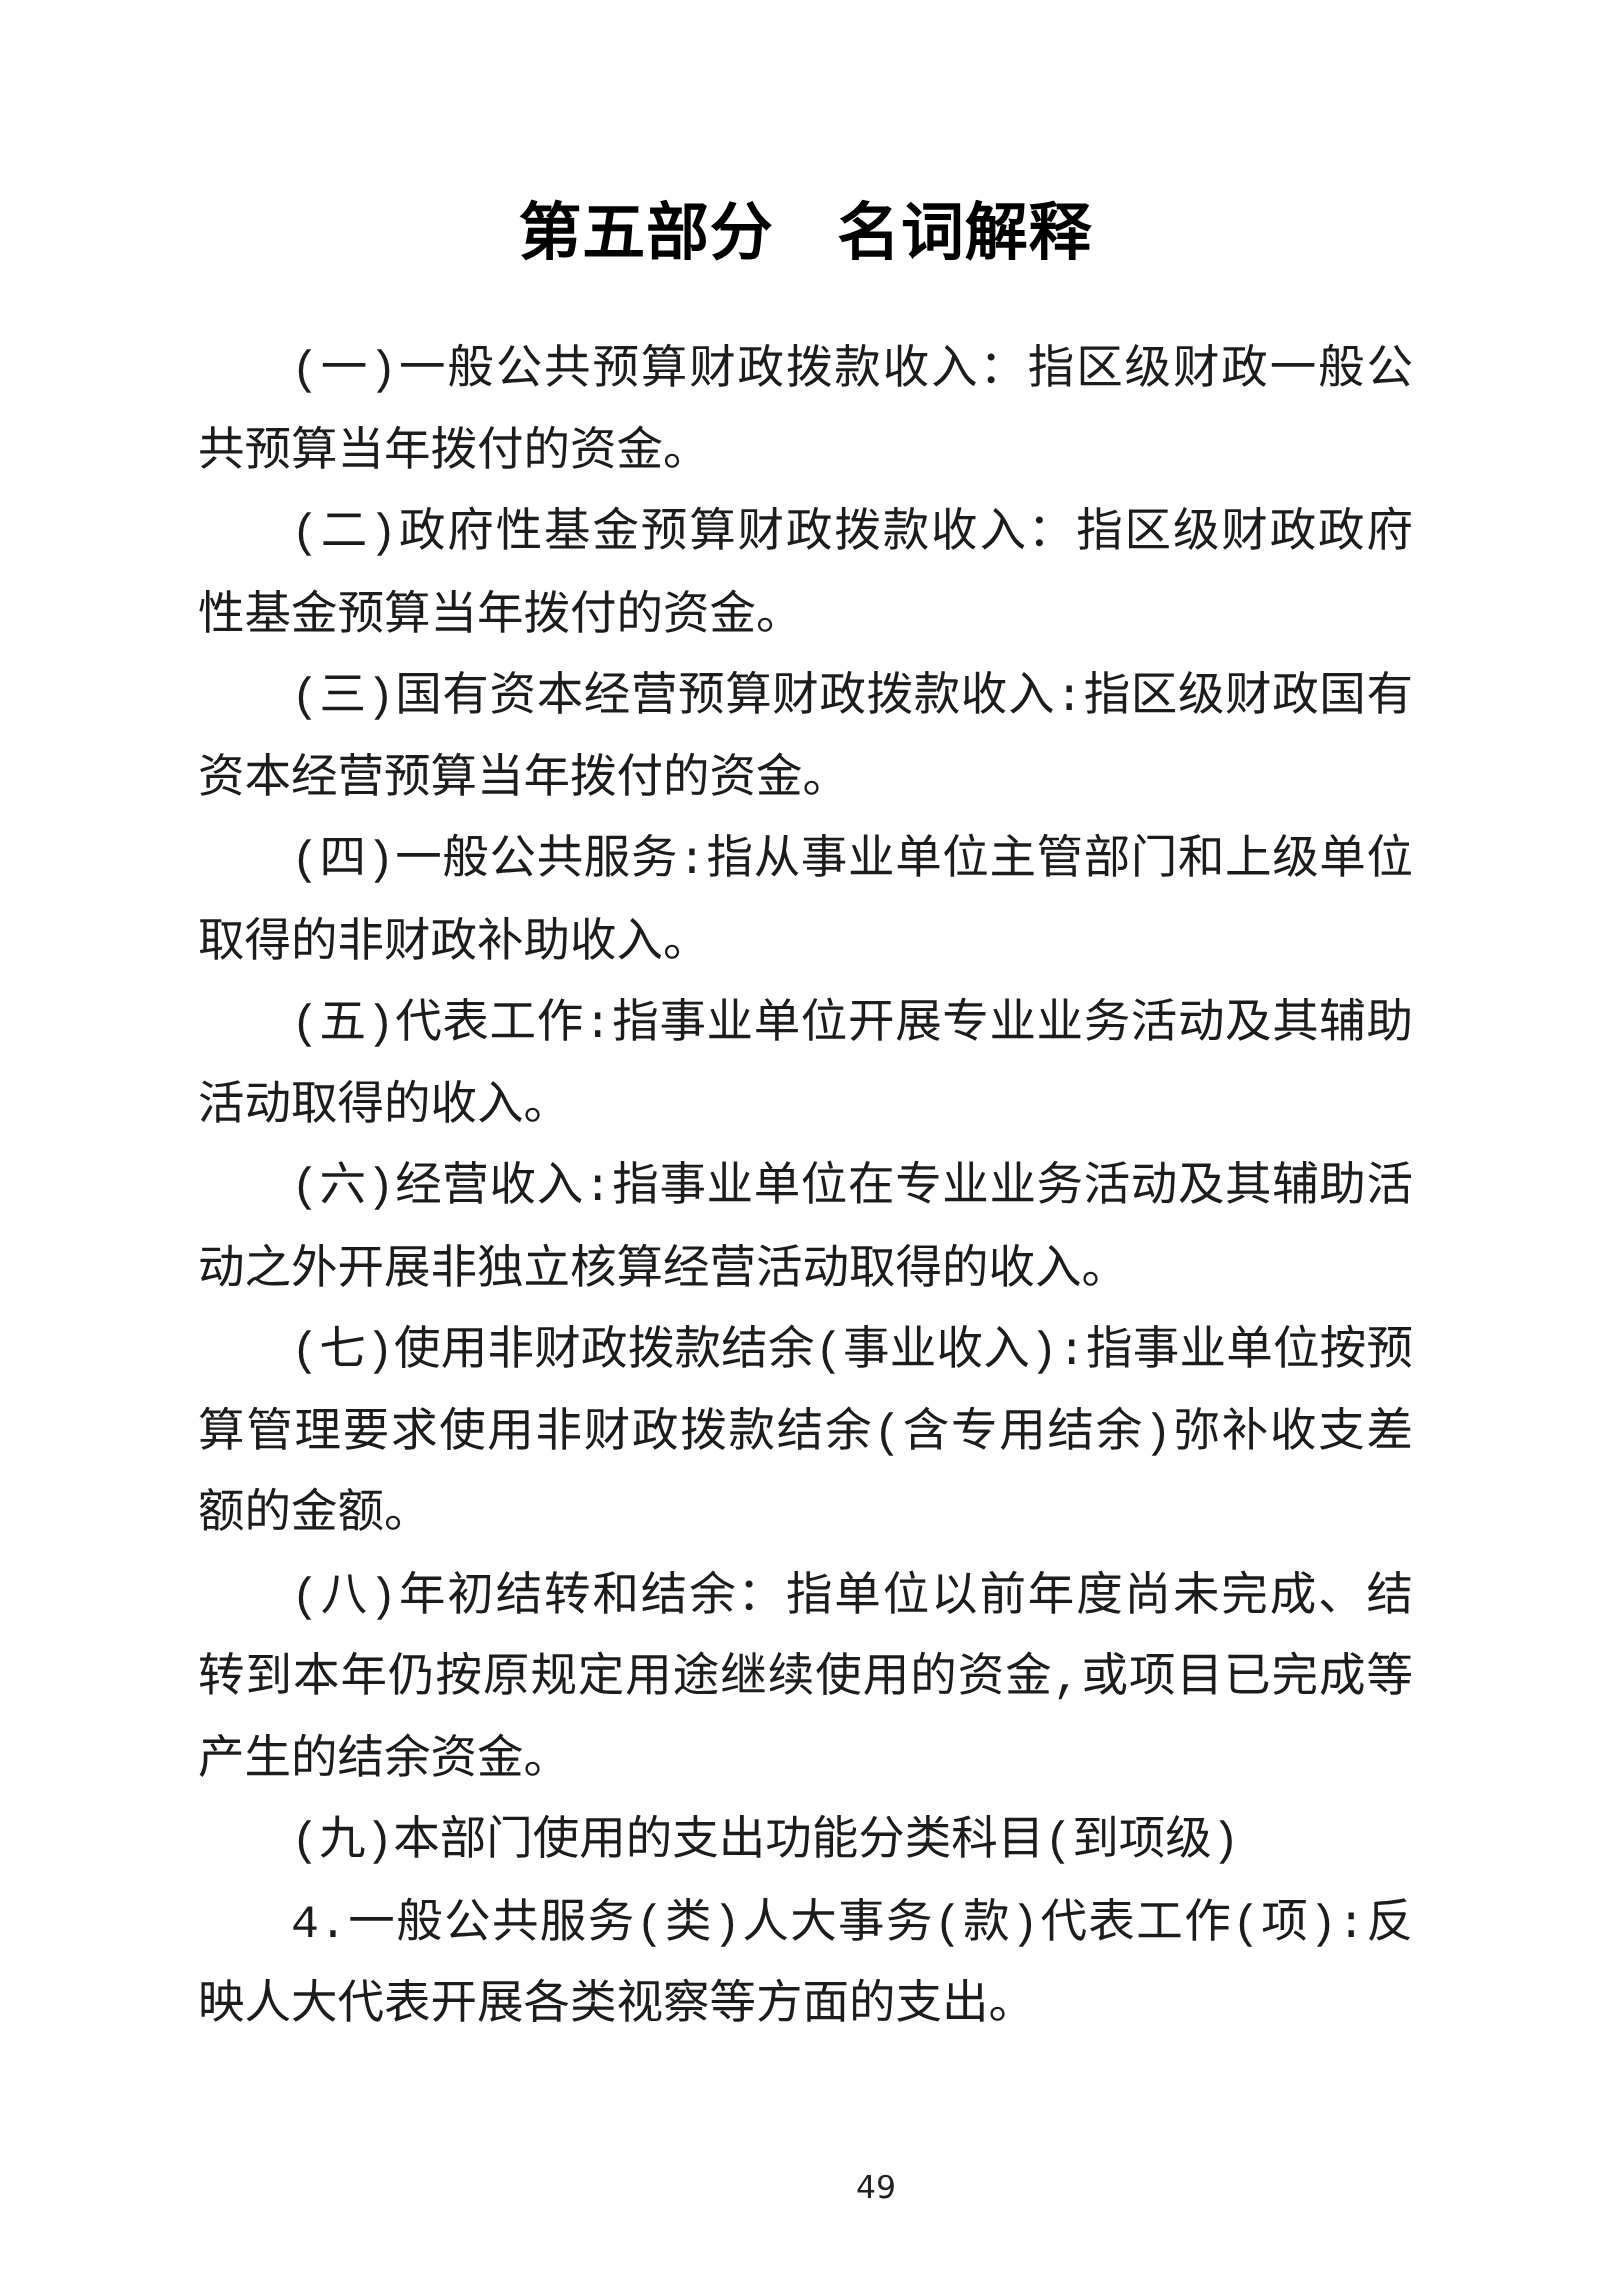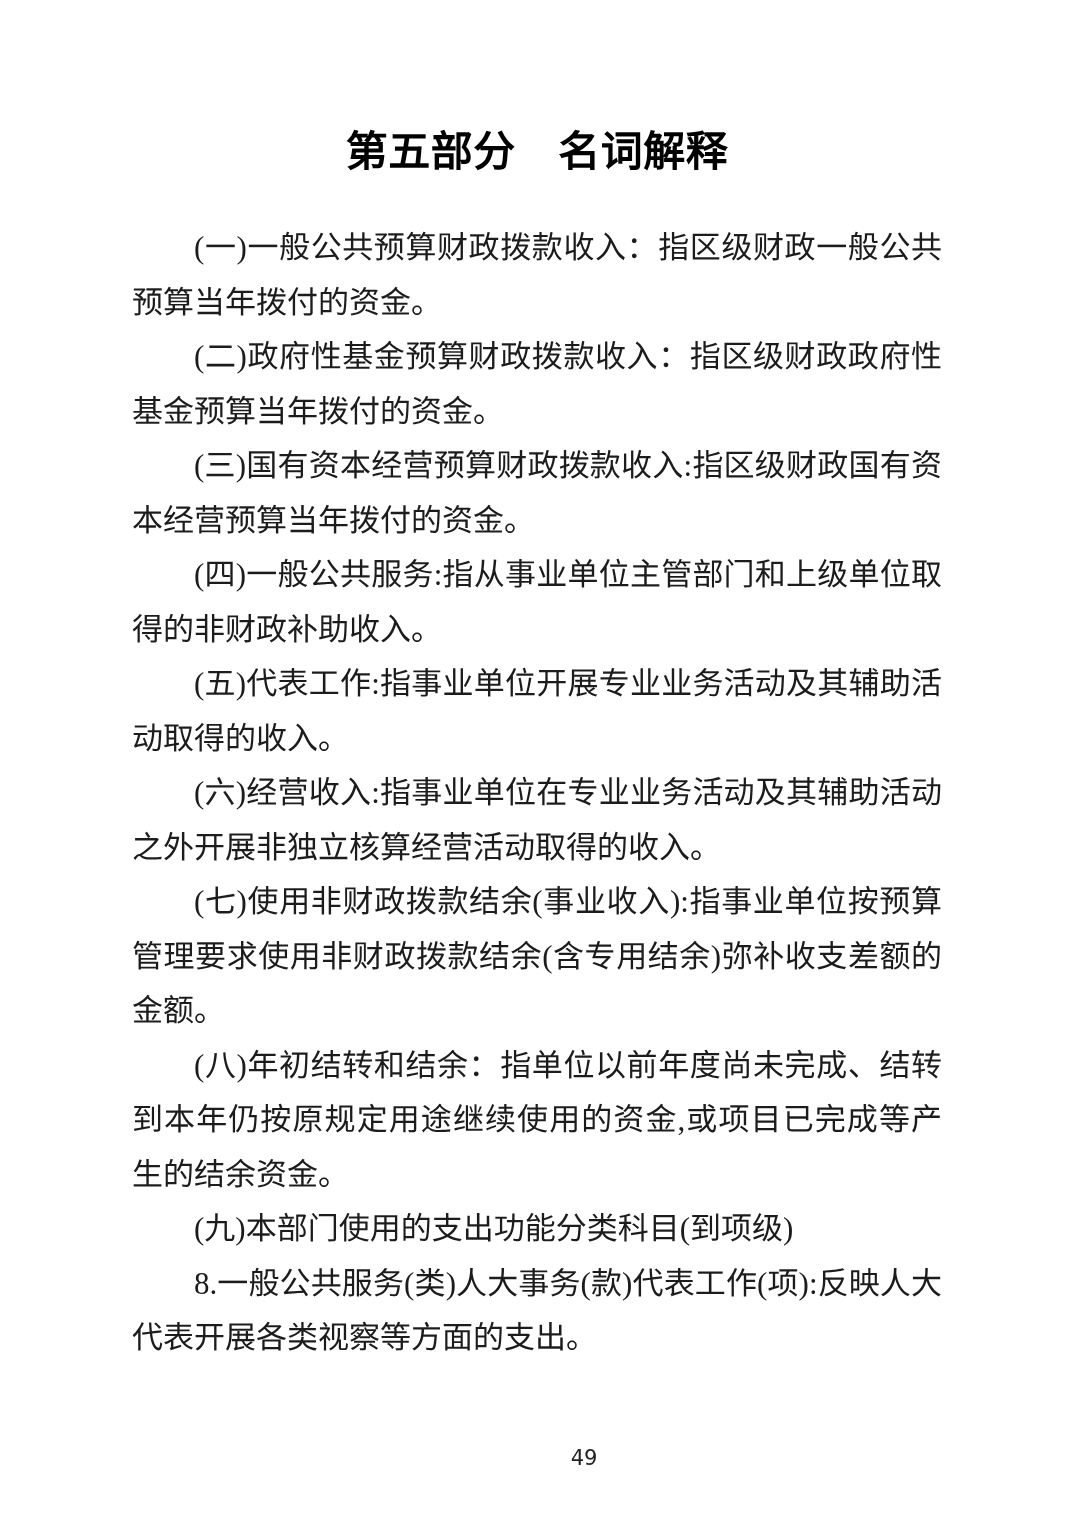--- a/index.html
+++ b/index.html
@@ -12,32 +12,32 @@
     width: 1074px;
     height: 1520px;
     margin: 0 auto;
     background: #ffffff;
     overflow: hidden;
     color: #1a1a1a;
   }
   .doc-title {
     margin: 129px 0 0 0;
     text-align: center;
-    font-family: Liberation Mono, monospace;
+    font-family: Liberation Sans, sans-serif;
     font-weight: 700;
     font-size: 42px;
     line-height: 52px;
     color: #000000;
     letter-spacing: 0.5px;
     white-space: pre;
   }
   .doc-body {
     width: 810px;
     margin: 40px auto 0 auto;
-    font-family: Liberation Serif, serif;
+    font-family: Liberation Mono, monospace;
     font-size: 31px;
     line-height: 54.5px;
     text-align: justify;
     color: #1c1c1c;
   }
   .doc-body p {
     margin: 0;
     padding: 0;
     text-indent: 62px;
   }
@@ -63,18 +63,18 @@
   <div class="doc-body">
     <p>(一)一般公共预算财政拨款收入：指区级财政一般公共预算当年拨付的资金。</p>
     <p>(二)政府性基金预算财政拨款收入：指区级财政政府性基金预算当年拨付的资金。</p>
     <p>(三)国有资本经营预算财政拨款收入:指区级财政国有资本经营预算当年拨付的资金。</p>
     <p>(四)一般公共服务:指从事业单位主管部门和上级单位取得的非财政补助收入。</p>
     <p>(五)代表工作:指事业单位开展专业业务活动及其辅助活动取得的收入。</p>
     <p>(六)经营收入:指事业单位在专业业务活动及其辅助活动之外开展非独立核算经营活动取得的收入。</p>
     <p>(七)使用非财政拨款结余(事业收入):指事业单位按预算管理要求使用非财政拨款结余(含专用结余)弥补收支差额的金额。</p>
     <p>(八)年初结转和结余：指单位以前年度尚未完成、结转到本年仍按原规定用途继续使用的资金,或项目已完成等产生的结余资金。</p>
     <p>(九)本部门使用的支出功能分类科目(到项级)</p>
-    <p>8.一般公共服务(类)人大事务(款)代表工作(项):反映人大代表开展各类视察等方面的支出。</p>
+    <p>4.一般公共服务(类)人大事务(款)代表工作(项):反映人大代表开展各类视察等方面的支出。</p>
   </div>
 
   <div class="page-number">49</div>
 
 </div>
 
 </body></html>

